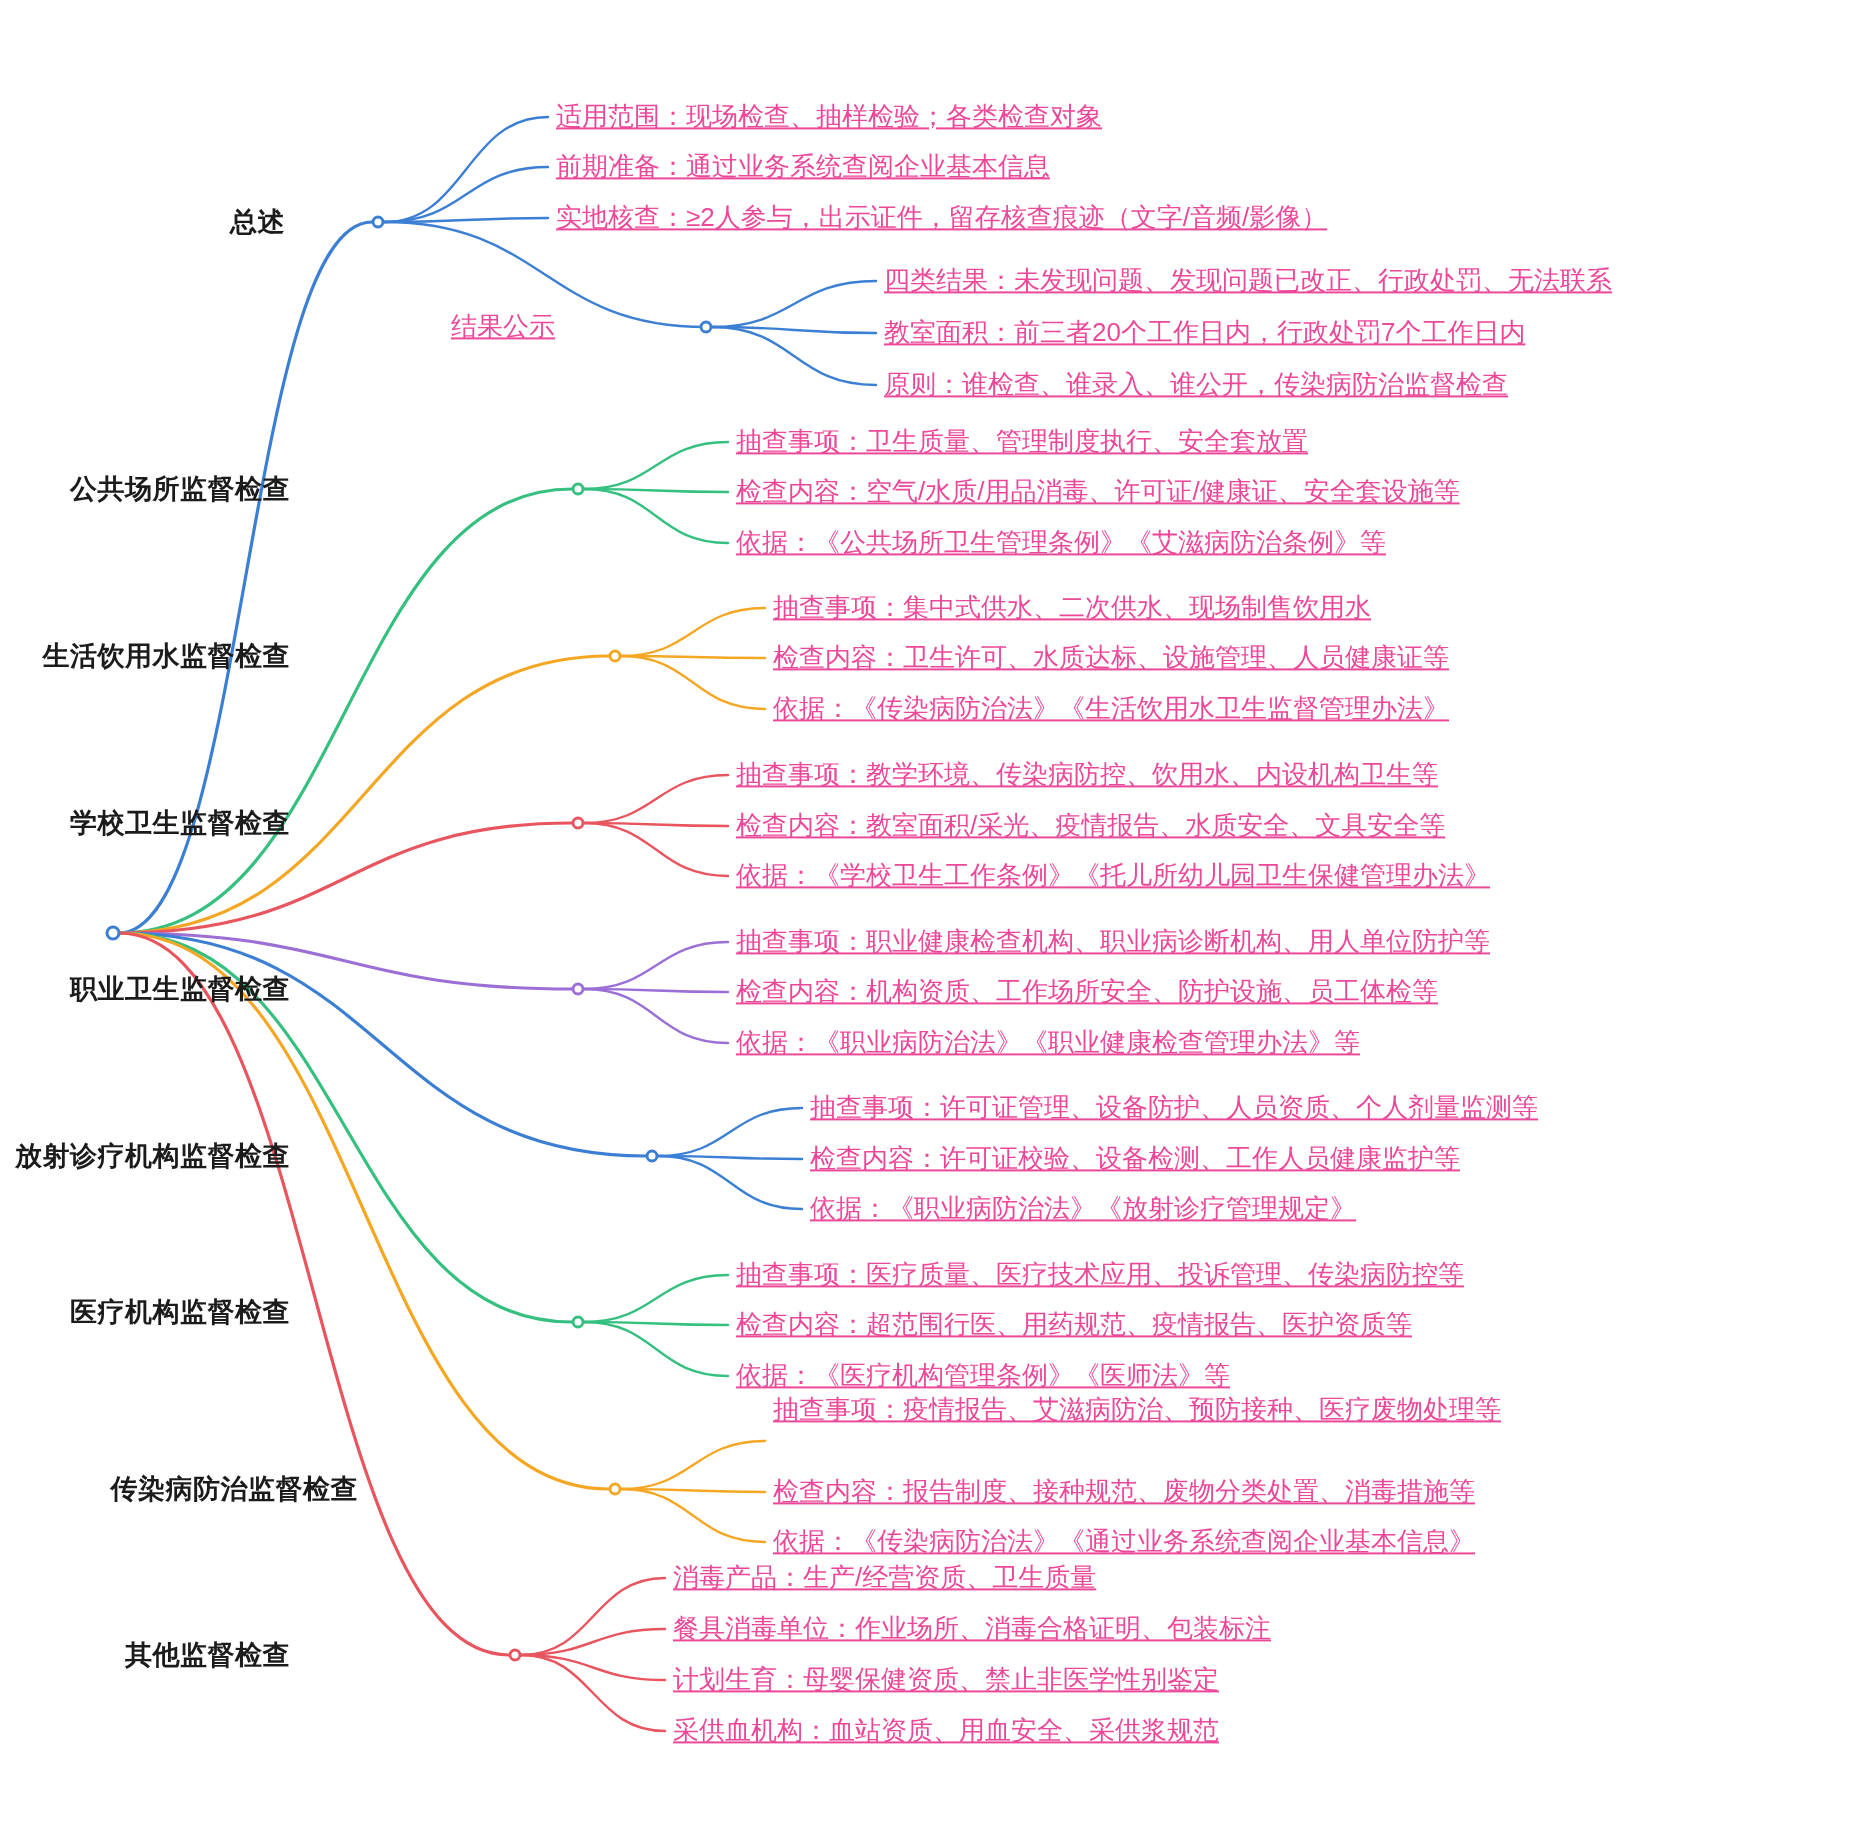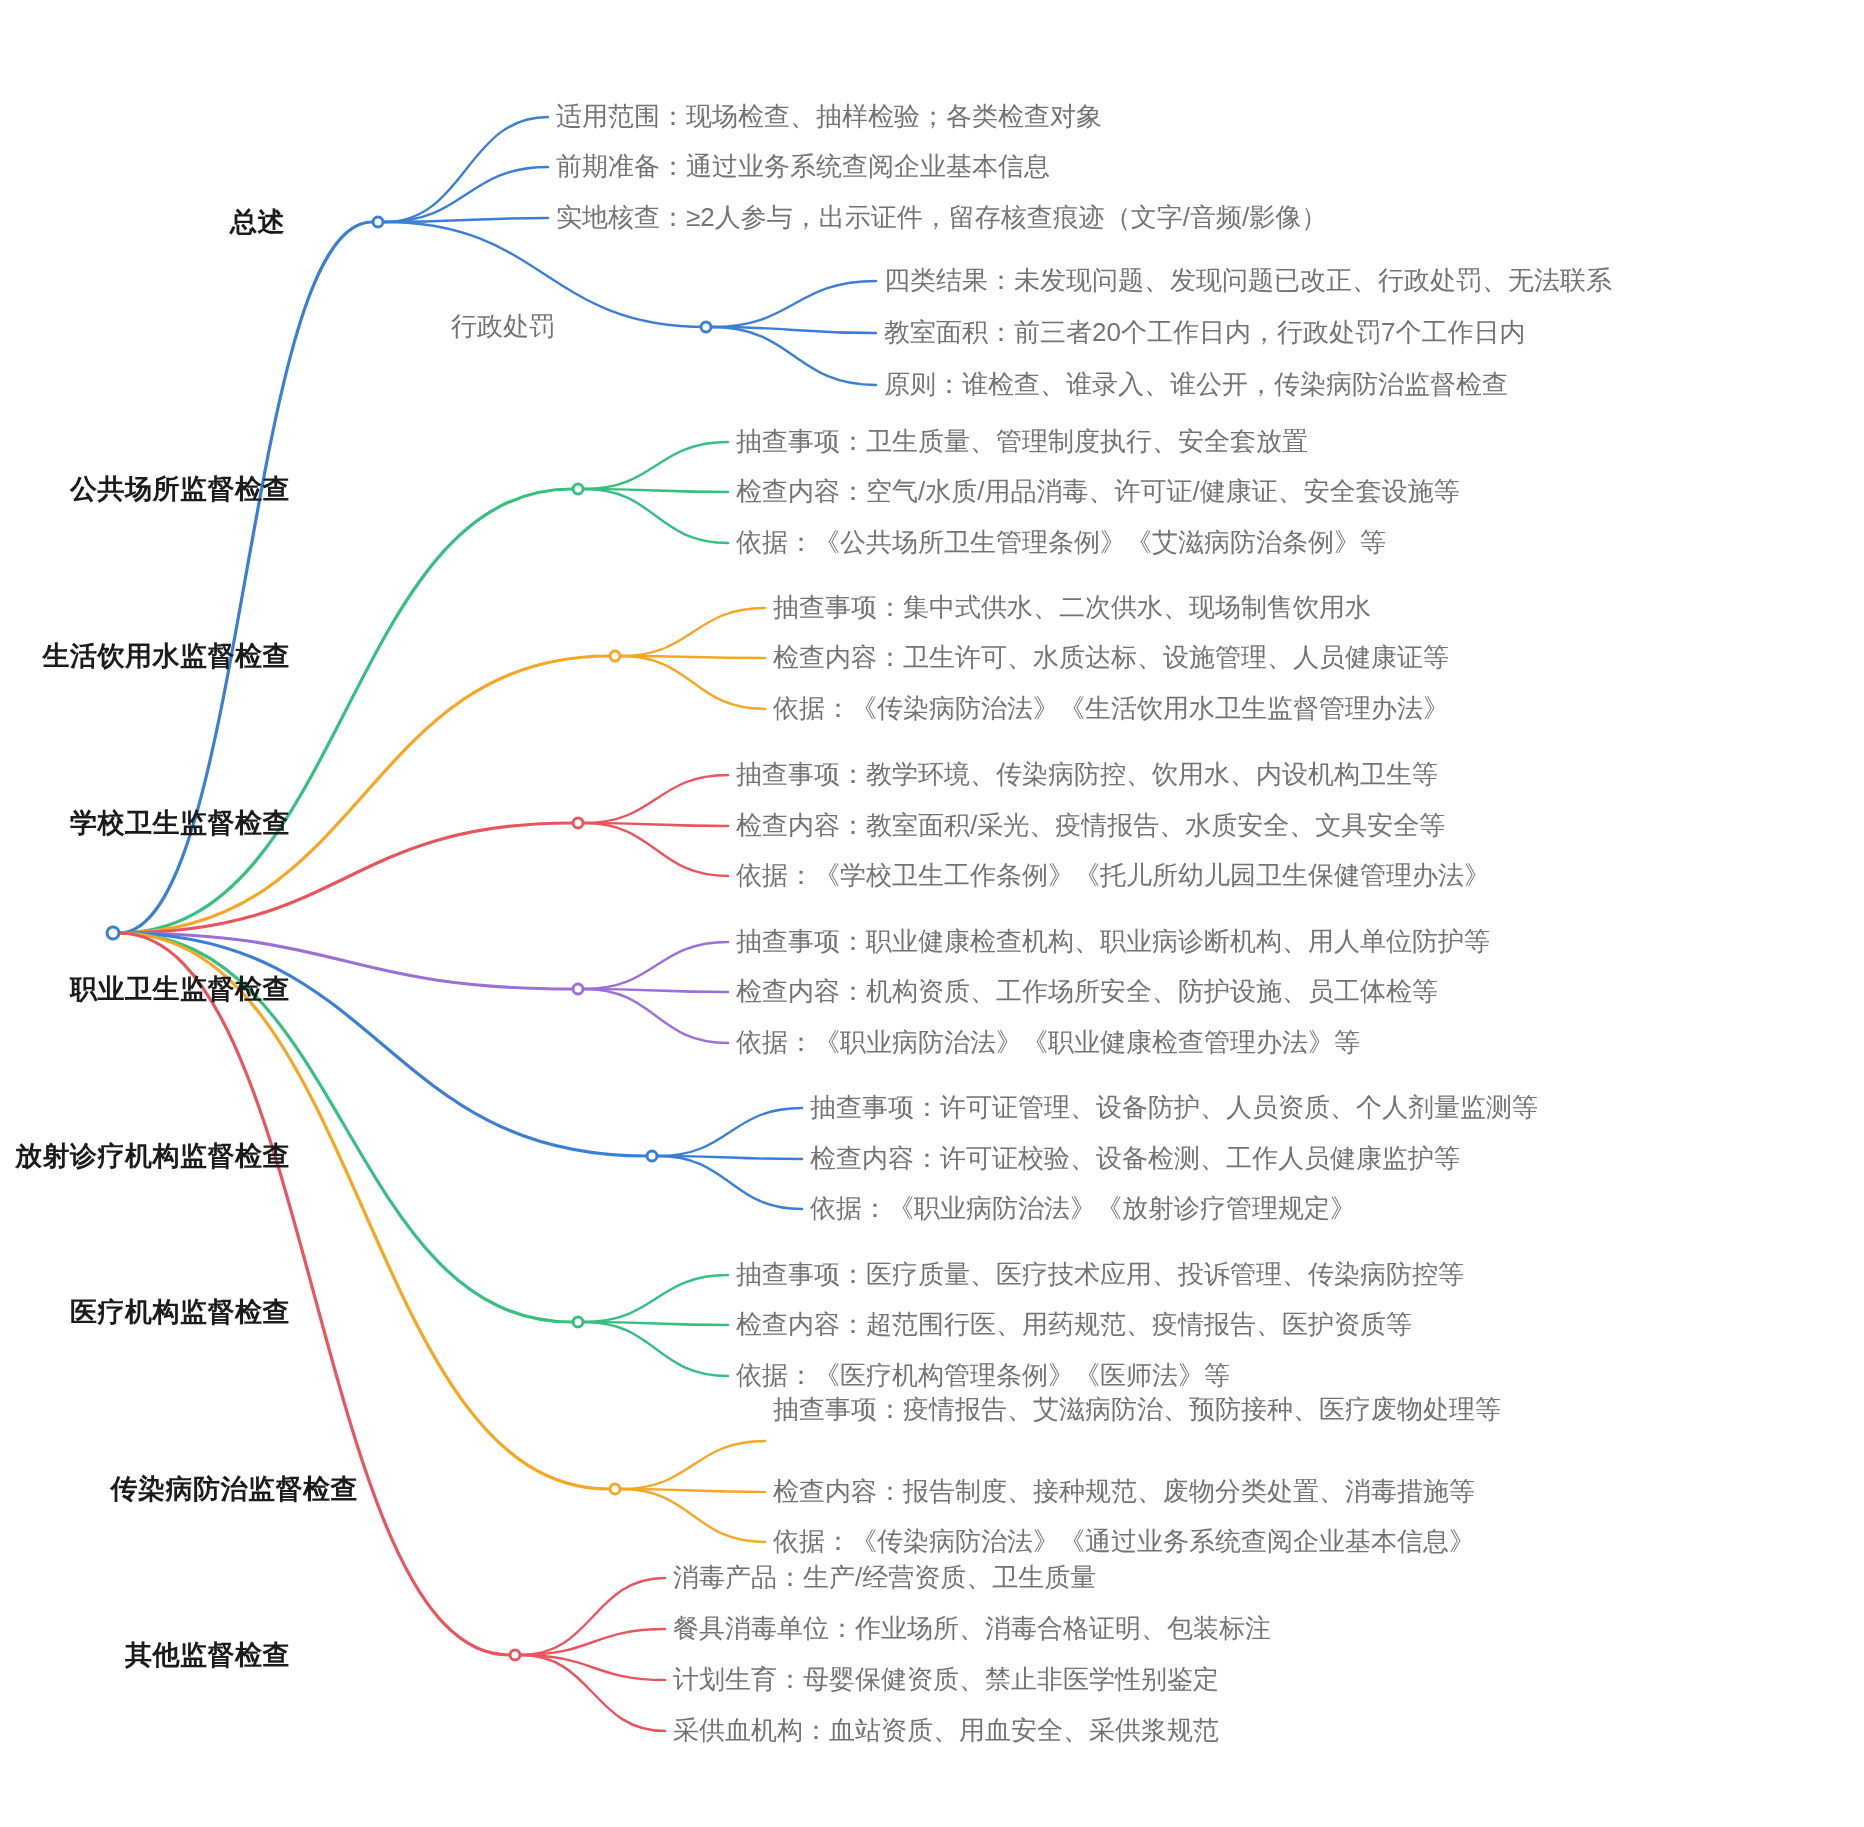--- a/index.html
+++ b/index.html
@@ -36,21 +36,22 @@
     line-height: 1.2;
   }
   .branch-label {
     font-weight: bold;
     font-size: 27px;
     color: #1b1b1b;
     letter-spacing: 0.5px;
   }
   .leaf-label {
     font-size: 26px;
-    color: #737373;
+    color: #ec4899;
+    text-decoration: underline;
   }
   .dot {
     position: absolute;
     width: 13px;
     height: 13px;
     border-radius: 50%;
     background: #ffffff;
     box-sizing: border-box;
     transform: translate(-50%, -50%);
   }
@@ -108,21 +109,21 @@
       <path d="M 521 1655 C 593 1655, 593 1731, 665 1731" fill="none" stroke="#e8555f" stroke-width="2.4" stroke-linecap="round"></path>
     </svg>
   <div class="dot root" id="root-dot" style="left: 113px; top: 933px;"></div>
   <div id="nodes">
       <div class="dot" style="left: 378px; top: 222px; border: 3px solid rgb(59, 127, 212);"></div>
       <div class="node branch-label" style="top: 222px; left: auto; right: 1579px; text-align: right; margin-left: 24px;">总述</div>
       <div class="node leaf-label" style="top: 117px; left: 556px;">适用范围：现场检查、抽样检验；各类检查对象</div>
       <div class="node leaf-label" style="top: 167px; left: 556px;">前期准备：通过业务系统查阅企业基本信息</div>
       <div class="node leaf-label" style="top: 218px; left: 556px; text-align: right;">实地核查：≥2人参与，出示证件，留存核查痕迹（文字/音频/影像）</div>
       <div class="dot" style="left: 706px; top: 327px; border: 3px solid rgb(59, 127, 212);"></div>
-      <div class="node leaf-label" style="top: 327px; left: auto; right: 1309px; text-align: right;">行政处罚</div>
+      <div class="node leaf-label" style="top: 327px; left: auto; right: 1309px; text-align: right;">结果公示</div>
       <div class="node leaf-label" style="top: 281px; left: 884px;">四类结果：未发现问题、发现问题已改正、行政处罚、无法联系</div>
       <div class="node leaf-label" style="top: 333px; left: 884px;">教室面积：前三者20个工作日内，行政处罚7个工作日内</div>
       <div class="node leaf-label" style="top: 385px; left: 884px;">原则：谁检查、谁录入、谁公开，传染病防治监督检查</div>
       <div class="dot" style="left: 578px; top: 489px; border: 3px solid rgb(53, 192, 127);"></div>
       <div class="node branch-label" style="top: 489px; left: auto; right: 1574px; text-align: right;">公共场所监督检查</div>
       <div class="node leaf-label" style="top: 442px; left: 736px;">抽查事项：卫生质量、管理制度执行、安全套放置</div>
       <div class="node leaf-label" style="top: 492px; left: 736px;">检查内容：空气/水质/用品消毒、许可证/健康证、安全套设施等</div>
       <div class="node leaf-label" style="top: 543px; left: 736px;">依据：《公共场所卫生管理条例》《艾滋病防治条例》等</div>
       <div class="dot" style="left: 615px; top: 656px; border: 3px solid rgb(245, 166, 35);"></div>
       <div class="node branch-label" style="top: 656px; left: auto; right: 1574px; text-align: right;">生活饮用水监督检查</div>

